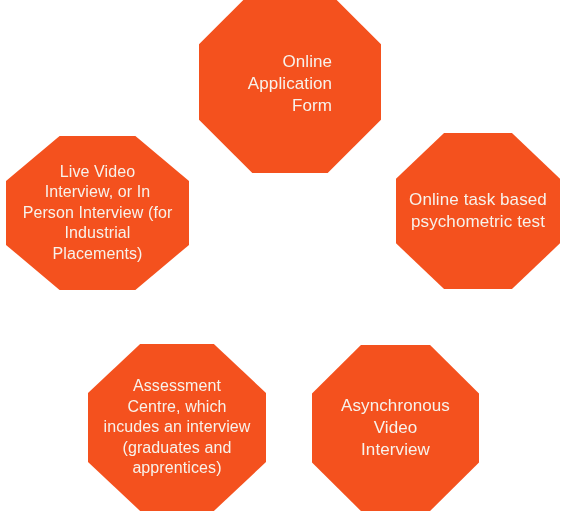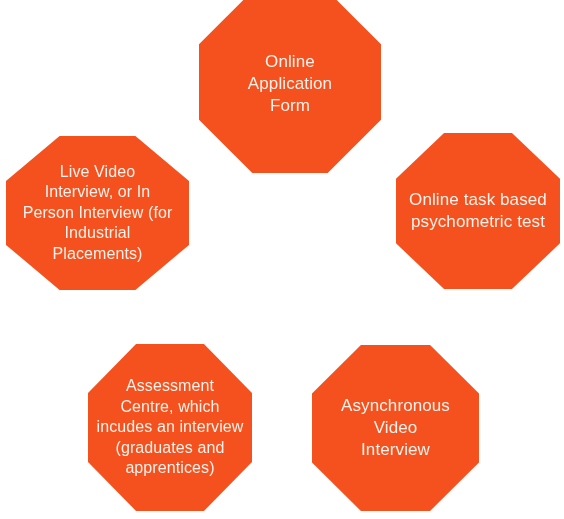--- a/index.html
+++ b/index.html
@@ -52,20 +52,21 @@
   
   #node-online-application-form {
     left: 199px;
     top: -9px;
     width: 182px;
     height: 182px;
   }
   #node-online-application-form .octagon-label {
     font-size: 17px;
     margin-top: 4px;
+    text-align: right;
   }
 
   
   #node-psychometric-test {
     left: 396px;
     top: 133px;
     width: 164px;
     height: 156px;
     border-radius: 17px;
   }
@@ -82,21 +83,21 @@
     text-align: center;
   }
   #node-asynchronous-video-interview .octagon-label {
     font-size: 17px;
   }
 
   
   #node-assessment-centre {
     left: 88px;
     top: 344px;
-    width: 164px;
+    width: 178px;
     height: 167px;
   }
   #node-assessment-centre .octagon-label {
     font-size: 16px;
     line-height: 1.28;
   }
 
   
   #node-live-video-interview {
     left: 6px;

